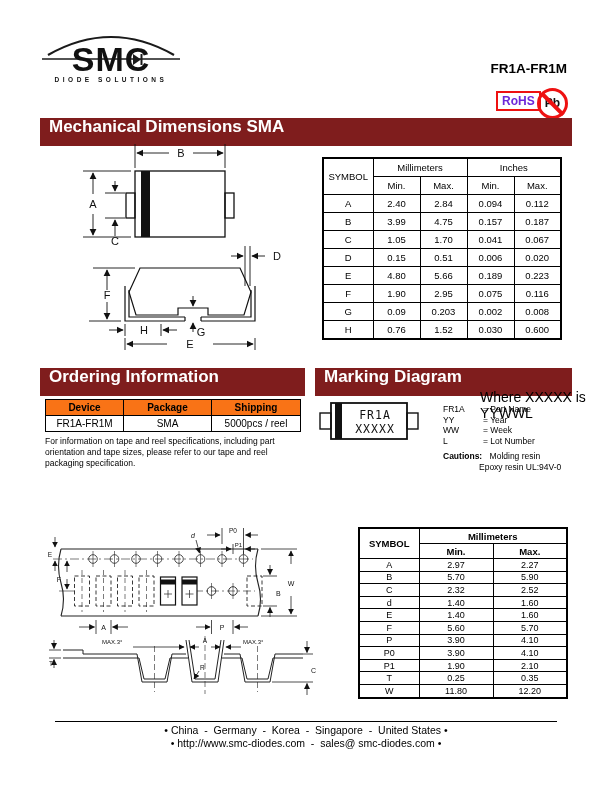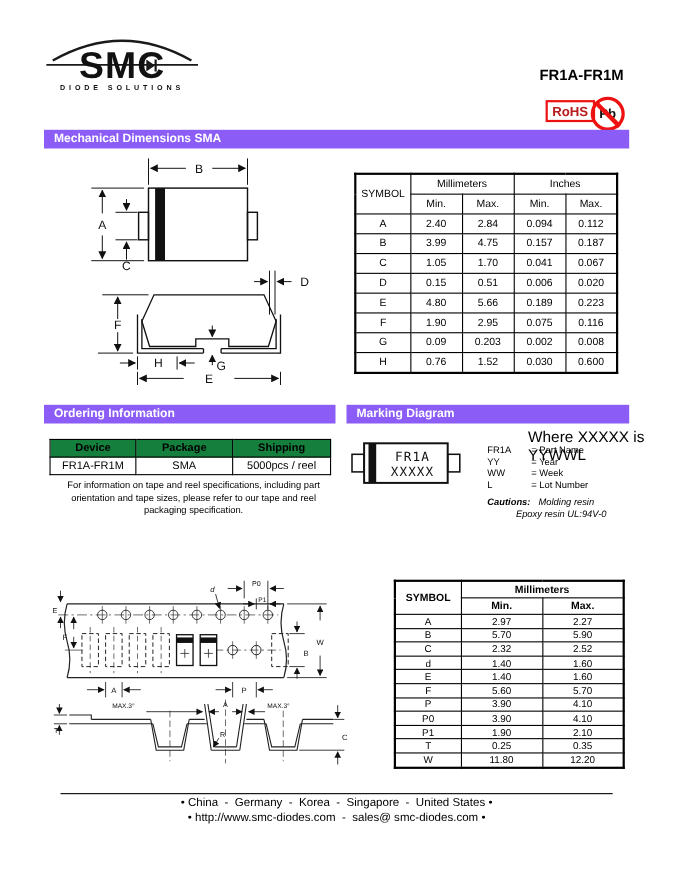--- a/index.html
+++ b/index.html
@@ -1,43 +1,43 @@
 <!DOCTYPE html>
 <html><head>
 <meta charset="utf-8">
 <style>
   html,body{margin:0;padding:0;background:#fff;}
   .page{position:relative;width:612px;height:792px;background:#fff;overflow:hidden;
         font-family:"Liberation Sans",sans-serif;color:#000;}
   .abs{position:absolute;}
-  .bar{position:absolute;height:17px;background:#8b5cf6;color:#fff;font-weight:bold;
-       font-size:11px;line-height:17px;padding-left:9px;box-sizing:border-box;}
+  .bar{position:absolute;height:28px;background:#7f1d1d;color:#fff;font-weight:bold;
+       font-size:17px;line-height:17px;padding-left:9px;box-sizing:border-box;}
   .doc-lines{font-size:10.5px;font-weight:bold;line-height:13px;}
   .part-title{font-size:13.5px;font-weight:bold;text-align:right;}
-  .rohs{border:2px solid #ee1111;color:#b91c1c;font-weight:bold;font-size:12px;
+  .rohs{border:2px solid #ee1111;color:#6d28d9;font-weight:bold;font-size:12px;
         padding:1px 4px;line-height:14px;}
   .pb{width:25px;height:25px;border:3px solid #ee1111;border-radius:50%;}
   .pb span{position:absolute;left:0;top:0;width:25px;text-align:center;line-height:25px;
         font-weight:bold;font-size:12px;color:#111;}
   .pb i{position:absolute;left:-3px;top:10.5px;width:31px;height:3.5px;background:#ee1111;
         transform:rotate(45deg);}
   table{border-collapse:collapse;table-layout:fixed;}
   .mech-table{border:2px solid #000;width:240px;}
   .mech-table th,.mech-table td{border:1px solid #000;font-weight:normal;font-size:9.5px;
         text-align:center;height:17px;padding:0;}
   .ord-table{border:1.5px solid #000;width:256px;font-size:10px;}
-  .ord-table th{border:1px solid #000;background:#15803d;font-weight:bold;height:15px;padding:0;}
+  .ord-table th{border:1px solid #000;background:#f97316;font-weight:bold;height:15px;padding:0;}
   .ord-table td{border:1px solid #000;text-align:center;height:15px;padding:0;}
   .car-table{border:2px solid #000;width:210px;}
   .car-table th{border:1px solid #000;font-weight:bold;font-size:9.5px;height:14px;padding:0;}
   .car-table td{border:1px solid #000;font-size:9px;text-align:center;height:11.6px;padding:0;}
-  .note{font-size:8.5px;line-height:1.32;text-align:center;}
+  .note{font-size:8.5px;line-height:1.32;}
   .mark-where{font-size:14px;margin-left:40px;}
   .legend td{border:none;font-size:8.5px;height:10.5px;text-align:left;padding:0;}
-  .cautions{font-size:8.5px;line-height:1.3;font-style:italic;}
+  .cautions{font-size:8.5px;line-height:1.3;}
   .footer-rule{border-top:1.3px solid #000;width:502px;height:0;}
   .footer-text{left:0;width:612px;text-align:center;font-size:10.5px;white-space:pre;}
   svg text{font-family:"Liberation Sans",sans-serif;fill:#111;}
   .mark-text{font-family:"DejaVu Sans Mono",monospace;}
 </style>
 </head>
 <body>
 
 <div class="page">
 
@@ -271,21 +271,21 @@
         <tr>
           <td>L</td>
           <td>= Lot Number</td>
         </tr>
       </tbody>
   </table>
 
   <div class="abs cautions" style="left:443px;top:451px">
     <span style="font-weight:bold">Cautions:</span>
     <span style="margin-left:5px">Molding resin</span>
-    <div style="margin-left:26px">Epoxy resin UL:94V-0</div>
+    <div style="margin-left:36px">Epoxy resin UL:94V-0</div>
   </div>
 
 
   <svg class="abs" style="left:45px;top:524px" width="305" height="175" viewBox="0 0 305 175">
     <defs>
       <marker id="mt" viewBox="0 0 10 10" refX="9" refY="5" markerWidth="7.5" markerHeight="7.5" orient="auto">
         <path d="M0,0 L10,5 L0,10 z" fill="#111"></path>
       </marker>
     </defs>
 

